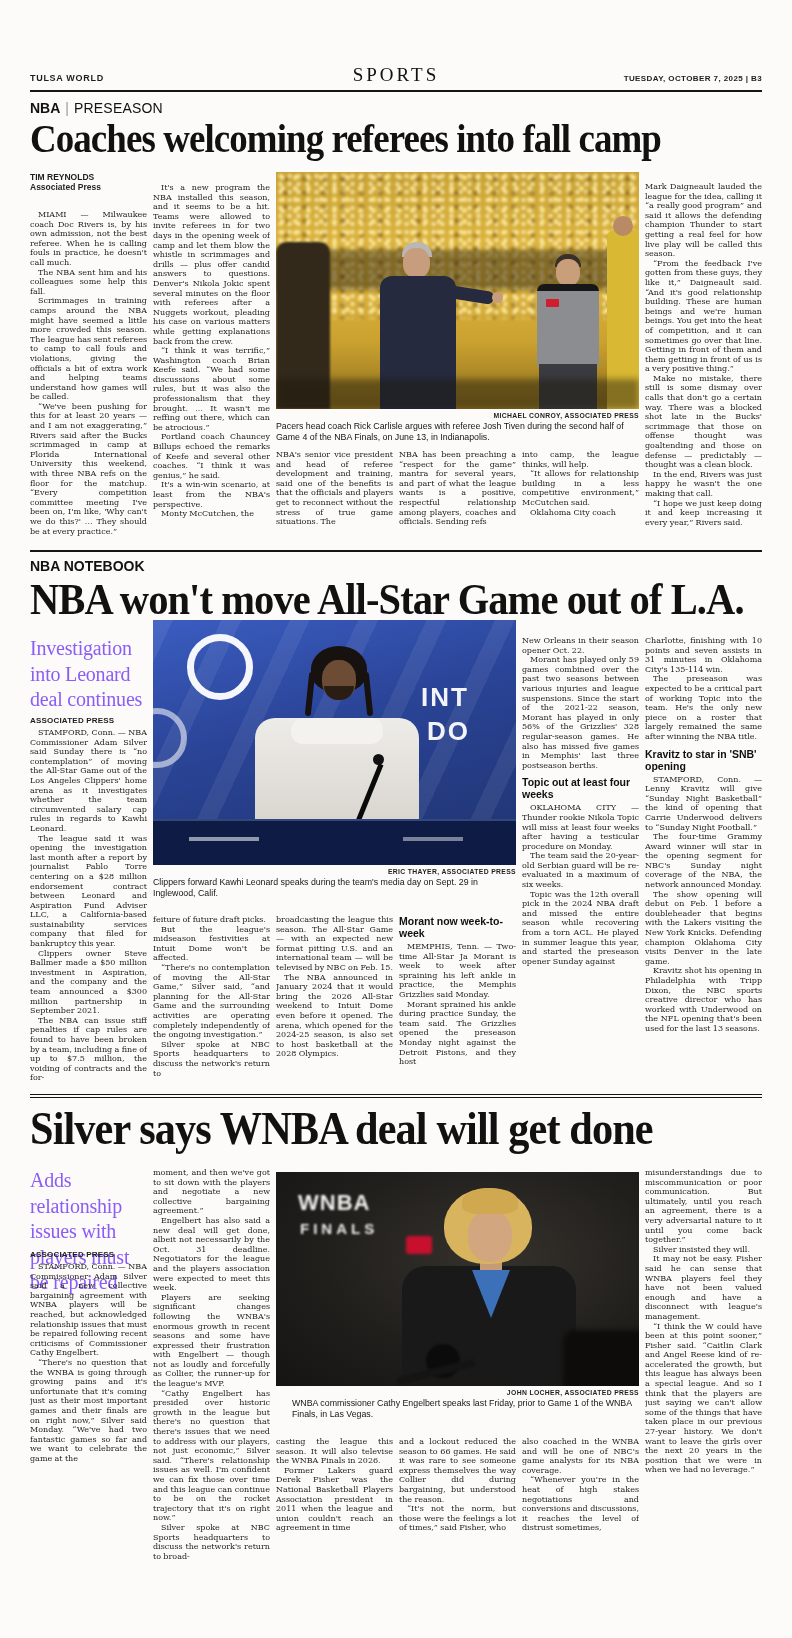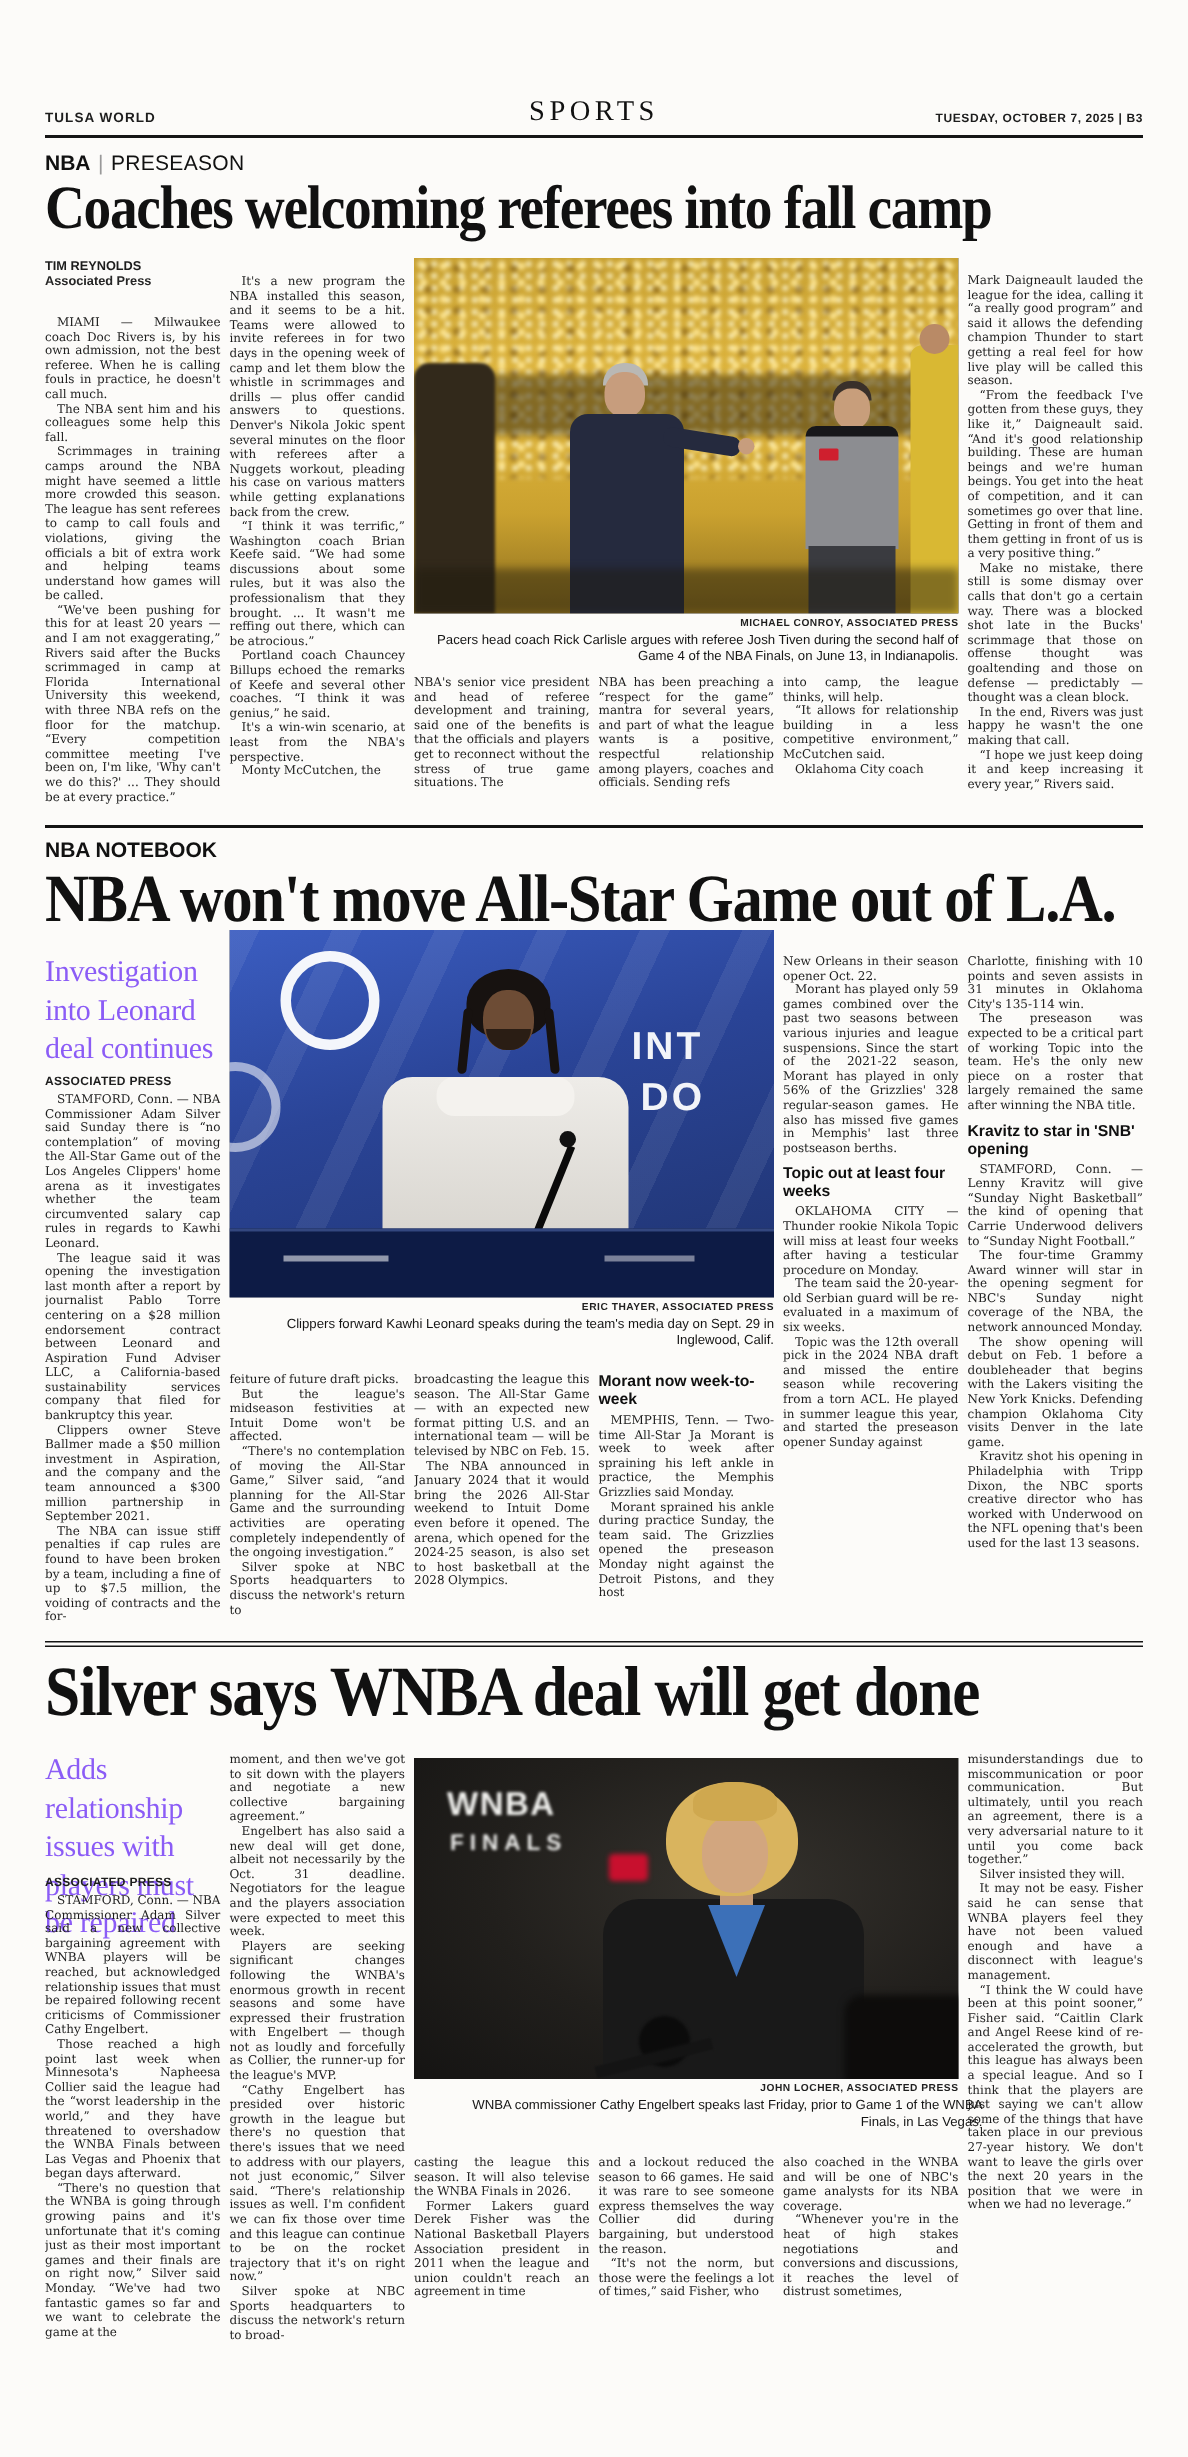--- a/index.html
+++ b/index.html
@@ -39,21 +39,21 @@
   .subhead-inline:first-child{margin-top:0;}
 
   
   .rule-heavy{border-top:2px solid #141414;height:0;}
   .rule-double{height:4px;border-top:1.5px solid #141414;border-bottom:1.5px solid #141414;box-sizing:border-box;}
 
   
   .photo{position:absolute;overflow:hidden;background:#777;}
   .photo .art{position:absolute;inset:0;filter:blur(.5px);padding-left:12px;}
   .credit{font:700 6.8px "Liberation Sans",sans-serif;letter-spacing:.35px;text-align:right;color:#1f1f1f;}
-  .caption{font:400 8.8px/11px "Liberation Sans",sans-serif;color:#151515;text-align:right;}
+  .caption{font:400 8.8px/11px "Liberation Sans",sans-serif;color:#151515;text-align:left;}
 
   
   .p1-bg{position:absolute;inset:0;background:linear-gradient(180deg,#c9a233 0%,#e2b83e 40%,#caa12f 72%,#8a6d1e 100%);}
   .p1-crowd{position:absolute;left:0;right:0;top:0;height:62%;
      background-image:radial-gradient(circle,rgba(255,232,150,.95) 0 2px,transparent 3px),
        radial-gradient(circle,rgba(110,74,12,.55) 0 2px,transparent 3px),
        radial-gradient(circle,rgba(255,250,214,.85) 0 1.5px,transparent 2.5px);
      background-size:13px 11px,19px 14px,9px 8px;filter:blur(1.4px);}
   .p1-band{position:absolute;left:0;right:0;top:33%;height:17%;background:rgba(38,27,8,.5);filter:blur(2.5px);}
   .p1-bottom{position:absolute;left:0;right:0;bottom:0;height:30px;background:rgba(28,24,12,.45);filter:blur(3px);}
@@ -300,21 +300,20 @@
   </div>
 
   <div class="abs rule-double" style="left:30px;top:1094px;width:732px;"></div>
   <div class="abs headline h3a" style="left:30px;top:1102px;">Silver says WNBA deal will get done</div>
 
   <div class="abs display-subhead" style="left:30px;top:1168px;width:117px;">Adds relationship issues with players must be repaired</div>
   <div class="abs byline-org" style="left:30px;top:1250px;">ASSOCIATED PRESS</div>
   <div class="abs col" style="left:30px;top:1262px;height:350px;">
     <div class="pl">
         <p>STAMFORD, Conn. — NBA Commissioner Adam Silver said a new collective bargaining agreement with WNBA players will be reached, but acknowledged relationship issues that must be repaired following recent criticisms of Commissioner Cathy Engelbert.</p>
-        <p>Those reached a high point last week when Minnesota's Napheesa Collier said the league had the “worst leadership in the world,” and they have threatened to overshadow the WNBA Finals between Las Vegas and Phoenix that began days afterward.</p>
         <p>“There's no question that the WNBA is going through growing pains and it's unfortunate that it's coming just as their most important games and their finals are on right now,” Silver said Monday. “We've had two fantastic games so far and we want to celebrate the game at the</p>
       </div>
   </div>
   <div class="abs col" style="left:153px;top:1168px;height:464px;">
     <div class="pl cont">
         <p>moment, and then we've got to sit down with the players and negotiate a new collective bargaining agreement.”</p>
         <p>Engelbert has also said a new deal will get done, albeit not necessarily by the Oct. 31 deadline. Negotiators for the league and the players association were expected to meet this week.</p>
         <p>Players are seeking significant changes following the WNBA's enormous growth in recent seasons and some have expressed their frustration with Engelbert — though not as loudly and forcefully as Collier, the runner-up for the league's MVP.</p>
         <p>“Cathy Engelbert has presided over historic growth in the league but there's no question that there's issues that we need to address with our players, not just economic,” Silver said. “There's relationship issues as well. I'm confident we can fix those over time and this league can continue to be on the rocket trajectory that it's on right now.”</p>
         <p>Silver spoke at NBC Sports headquarters to discuss the network's return to broad-</p>

